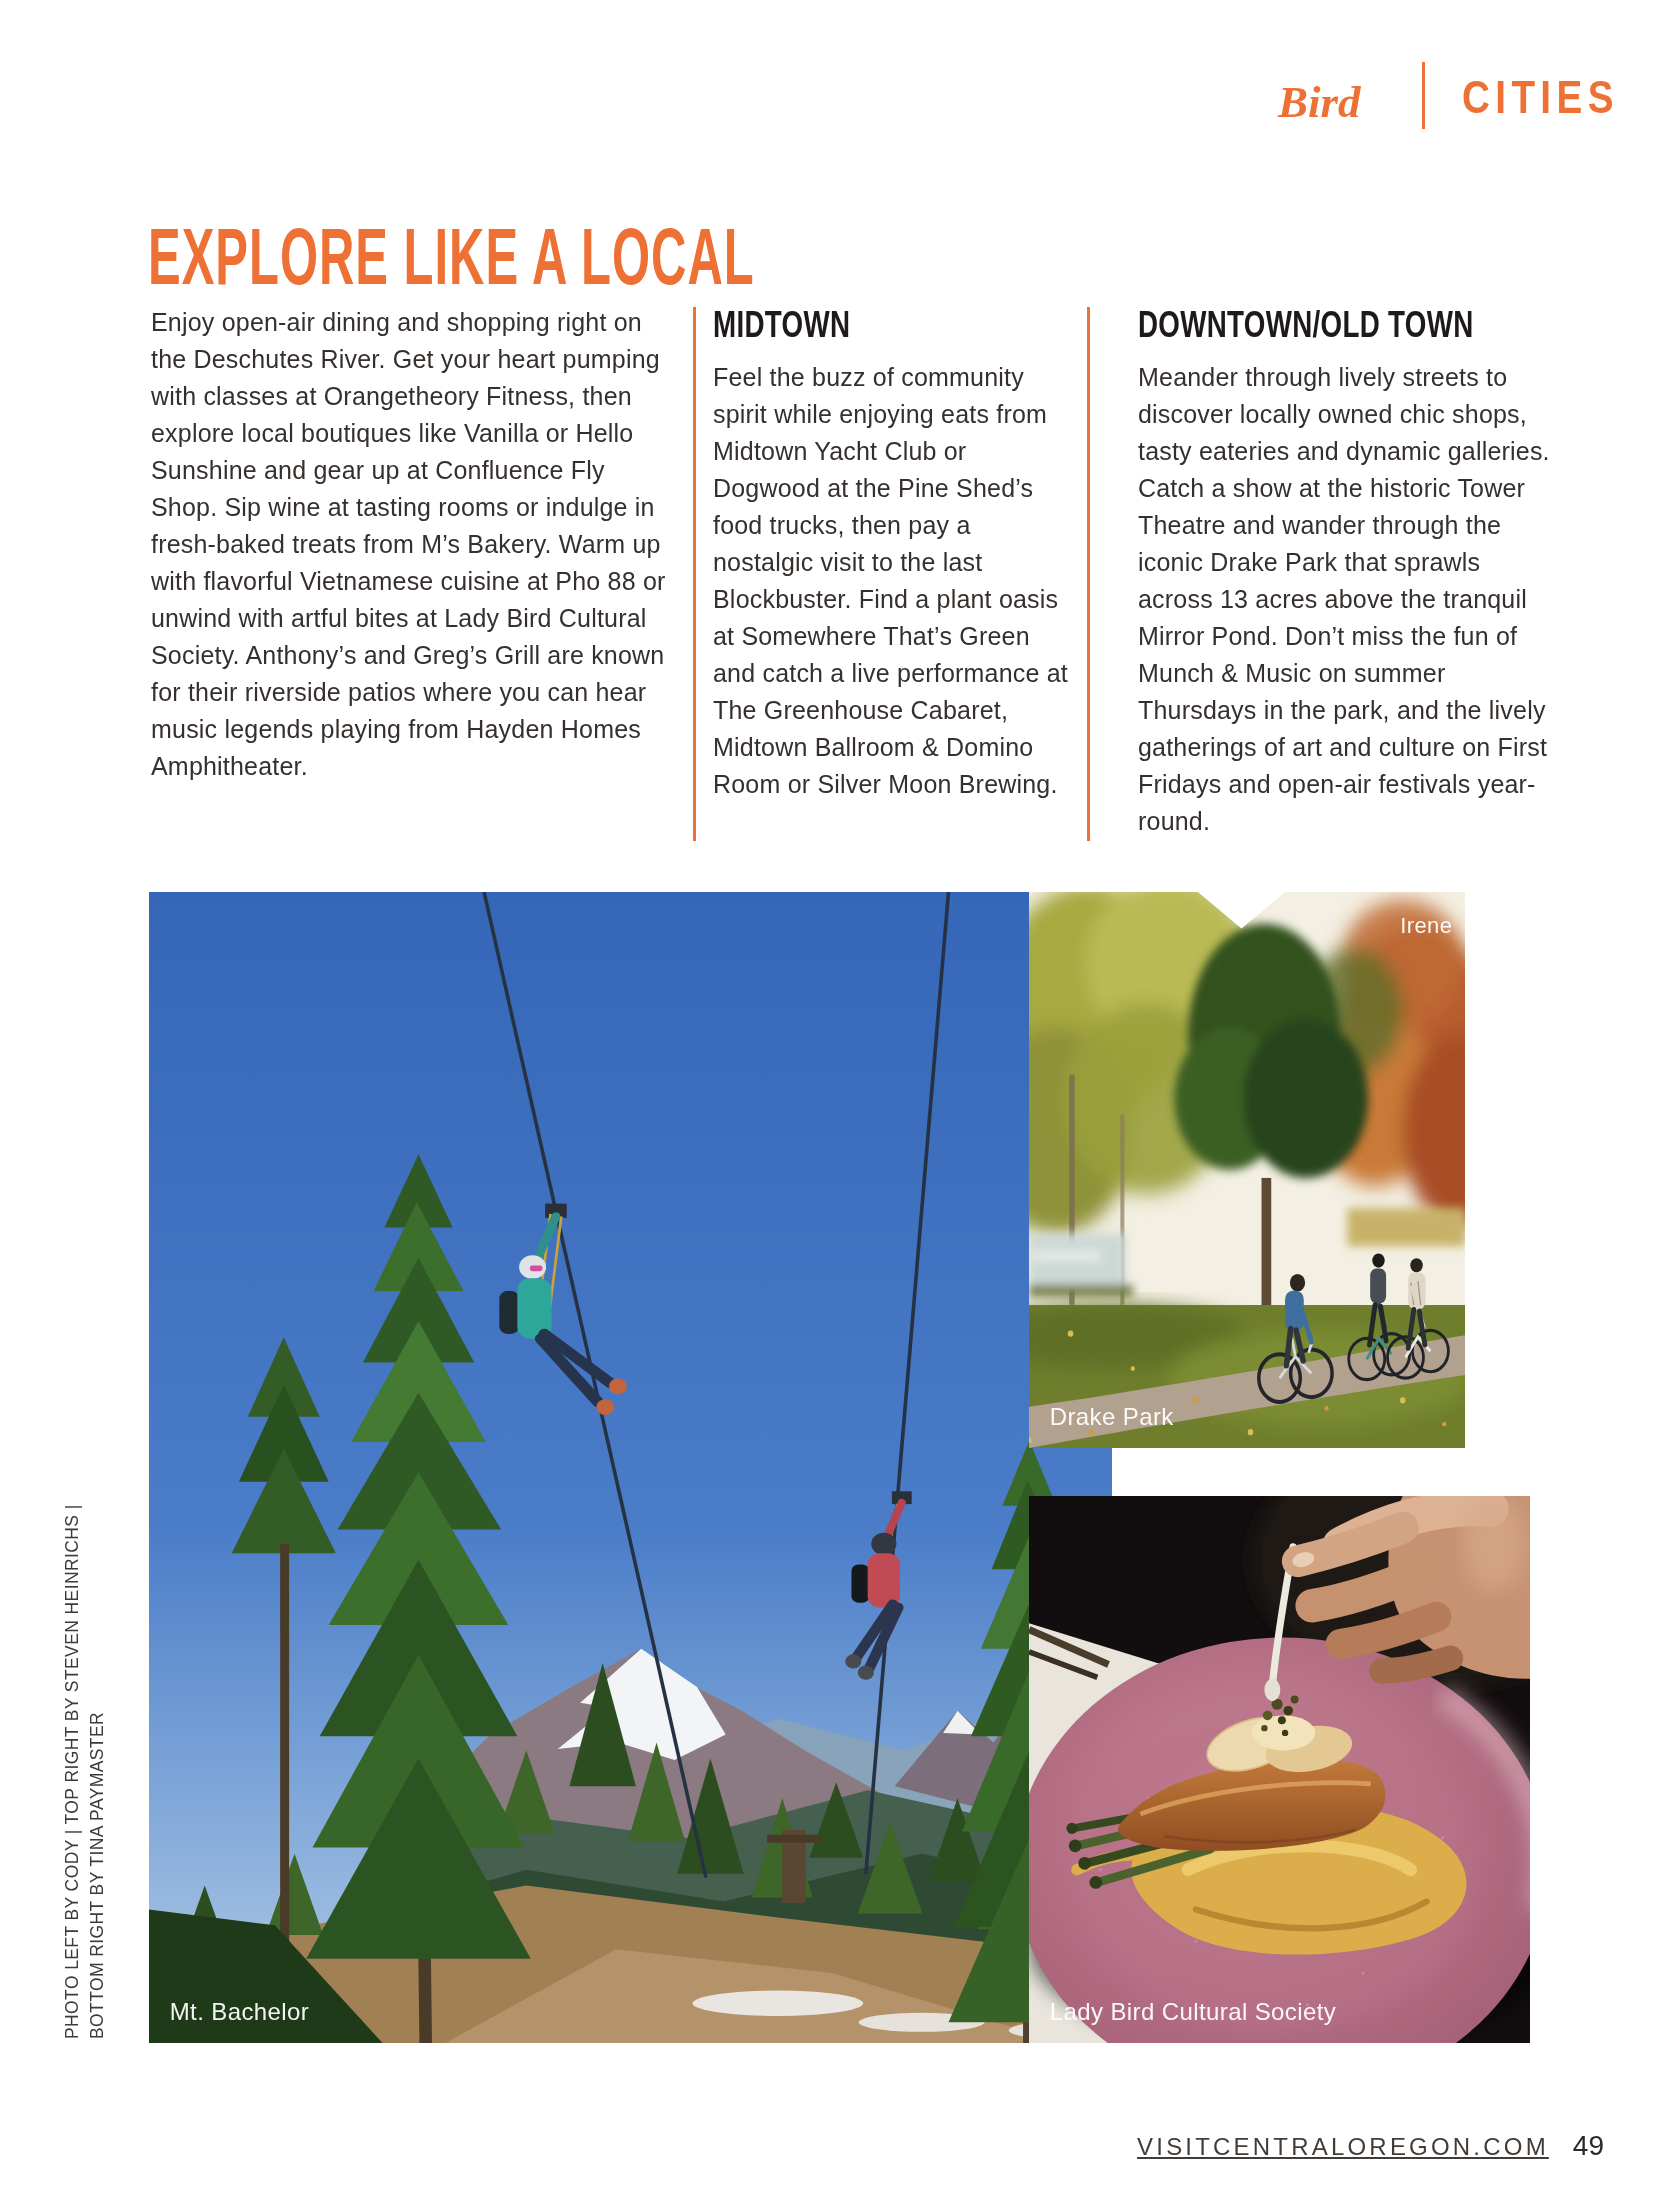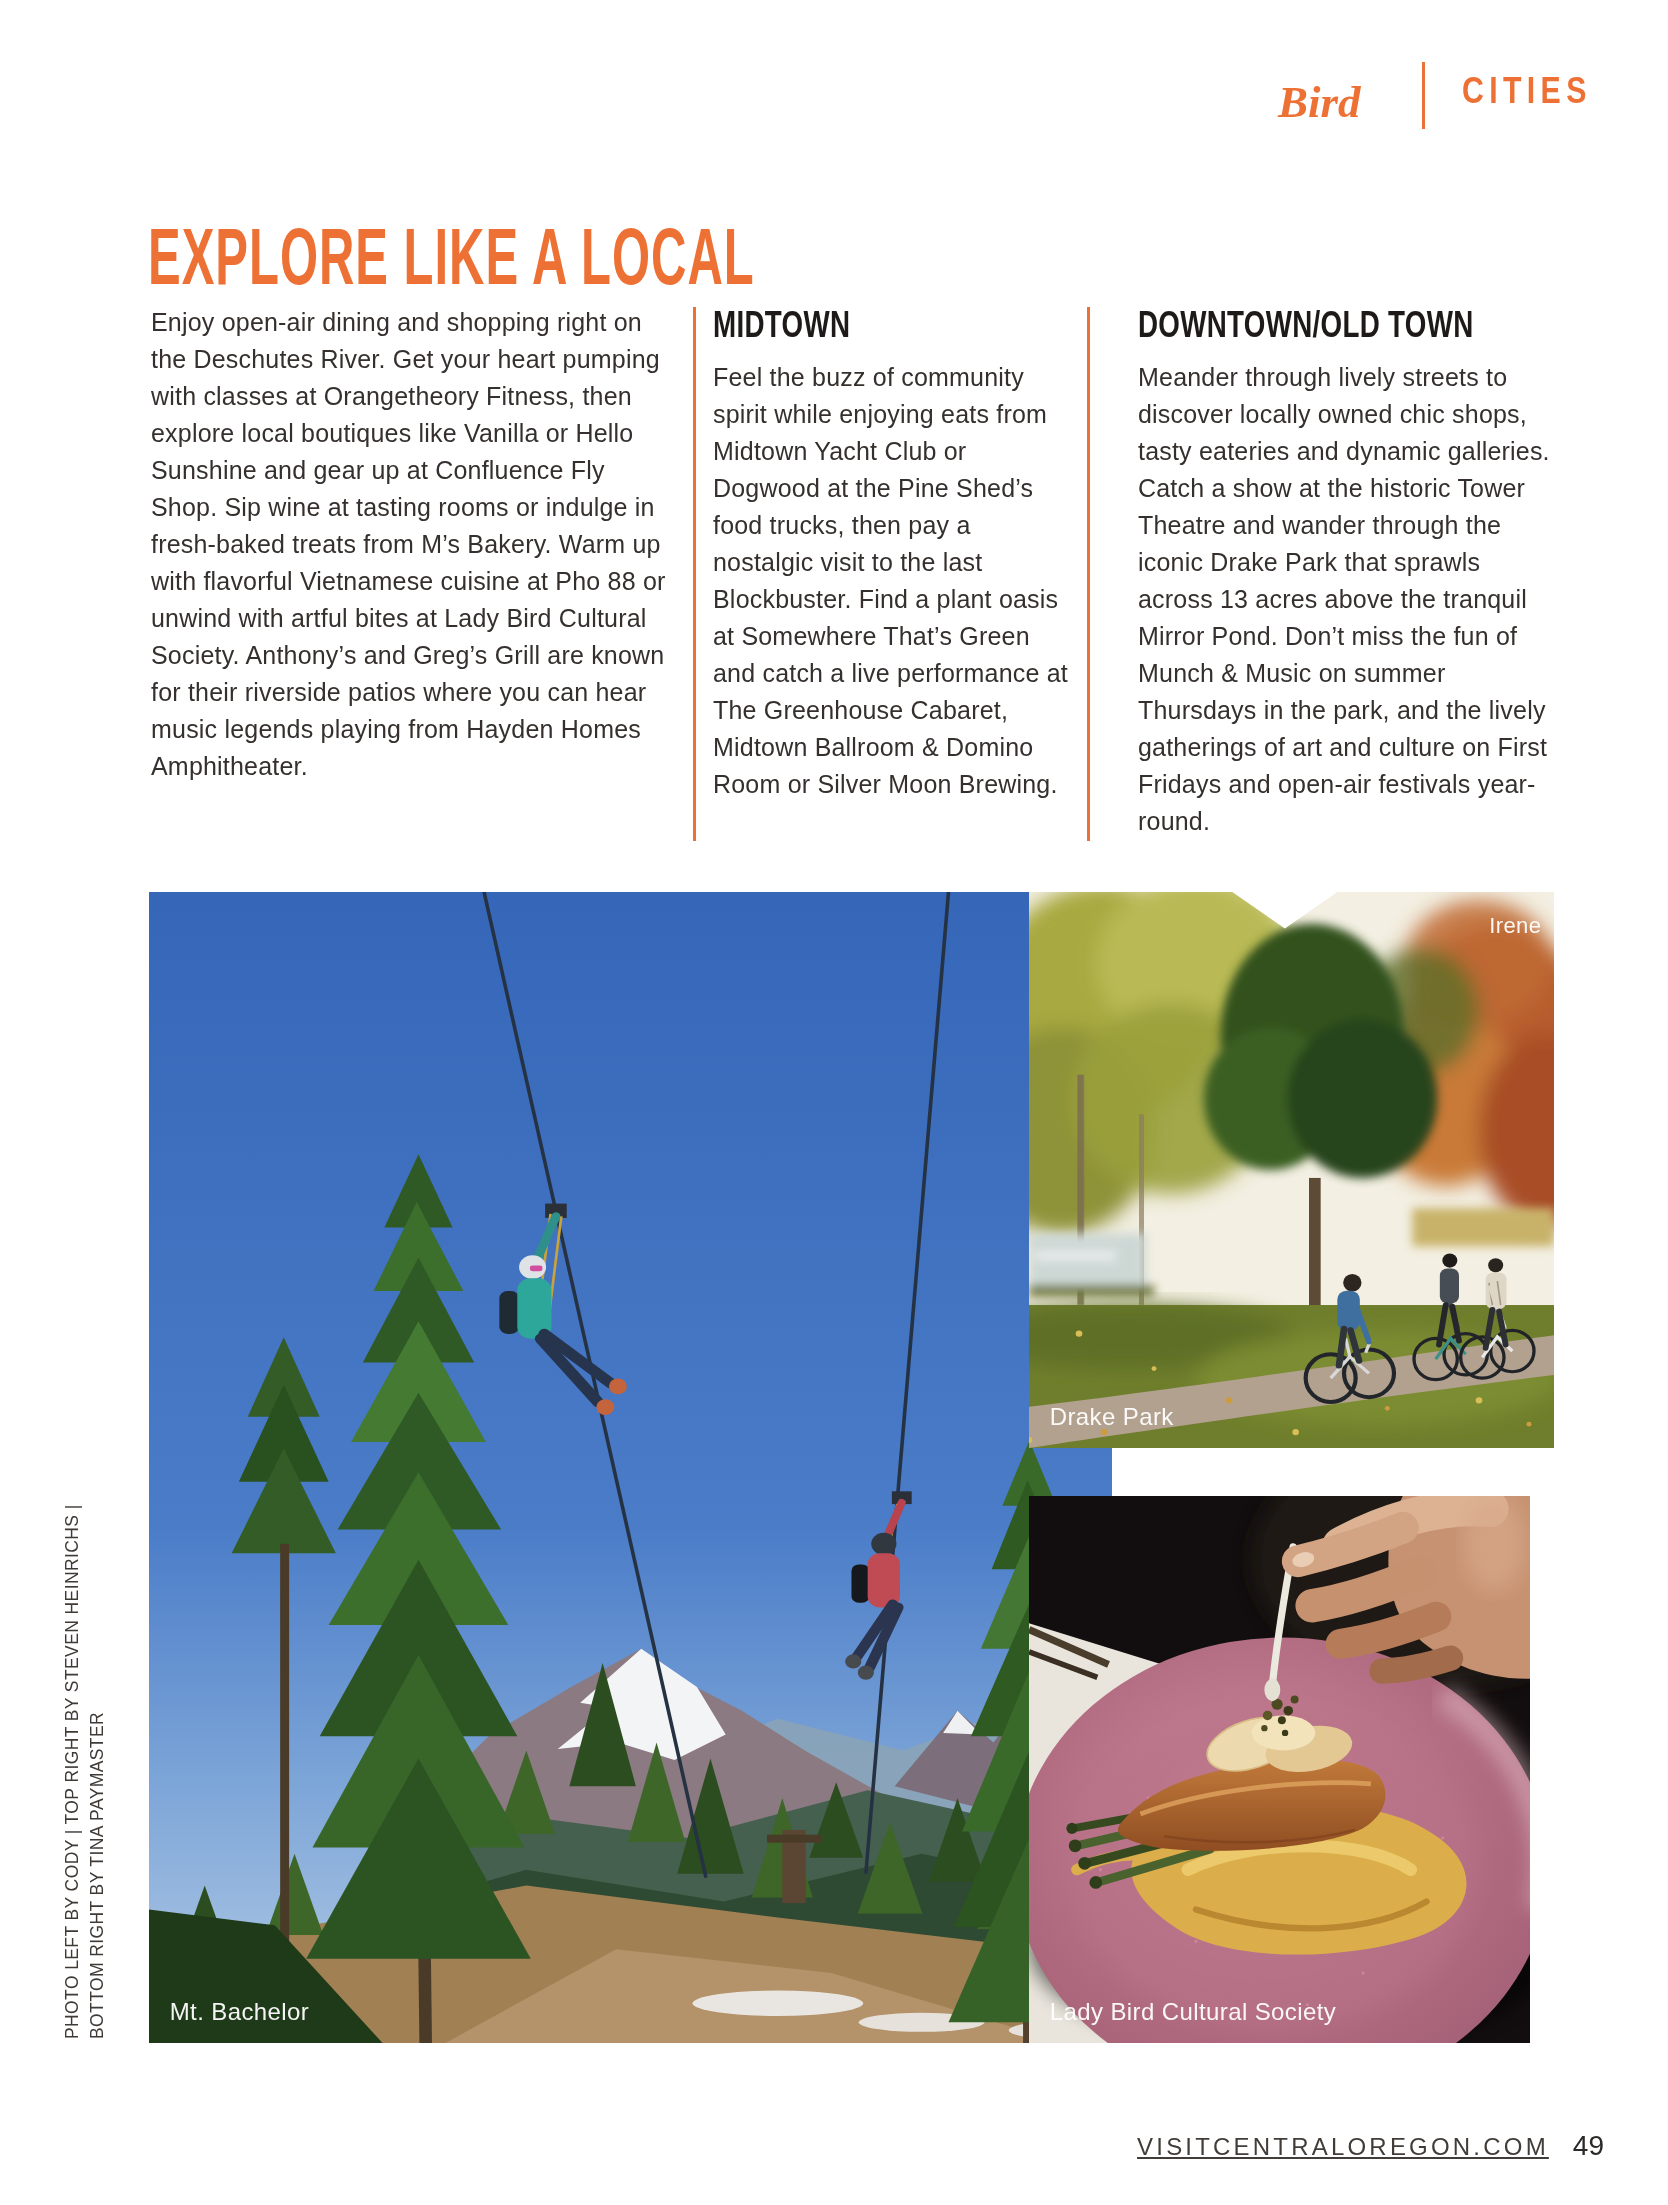--- a/index.html
+++ b/index.html
@@ -2,42 +2,42 @@
 <html style="--accent: #ED7134;font-size:12.7px"><head>
 <meta charset="utf-8">
 <style>
   html,body{margin:0;padding:0;background:#888;}
   .page{position:relative;width:1669px;height:2205px;background:#ffffff;overflow:hidden;
         font-family:"Liberation Sans",sans-serif;color:#35302d;}
   
   .brand{position:absolute;left:1278px;top:76px;font-family:"Liberation Serif",serif;
          font-style:italic;font-weight:bold;font-size:45px;color:var(--accent);}
   .hdr-divider{position:absolute;left:1422px;top:62px;width:3.2px;height:67px;background:var(--accent);}
-  .section-label{position:absolute;left:1462px;top:70px;font-size:36px;font-weight:bold;
+  .section-label{position:absolute;left:1462px;top:70px;font-size:46px;font-weight:bold;
          color:var(--accent);letter-spacing:6.4px;}
   .section-label>span{display:inline-block;transform:scaleX(.84);transform-origin:0 50%;white-space:nowrap;}
   
   .page-title{position:absolute;left:148px;top:211px;margin:0;font-size:79px;font-weight:bold;
          color:var(--accent);letter-spacing:1.6px;}
   .page-title>span{display:inline-block;transform:scaleX(.62);transform-origin:0 50%;white-space:nowrap;}
   
   .col{position:absolute;top:304px;}
   .col h2{margin:0 0 12.7px 0;font-size:37px;font-weight:bold;color:#1d1a19;letter-spacing:0.4px;}
   .col h2>span{display:inline-block;transform:scaleX(.75);transform-origin:0 50%;white-space:nowrap;}
   .col p{margin:0;font-size:25px;line-height:37px;color:#35302d;letter-spacing:0.2px;}
   .col1{left:151px;width:524px;}
   .col2{left:713px;width:364px;}
   .col3{left:1106px;width:420px;margin-left:32px;}
   .v-divider{position:absolute;top:307px;width:3.2px;height:534px;background:var(--accent);}
   .vd1{left:693px;} .vd2{left:1087px;}
   
   figure{margin:0;position:absolute;overflow:hidden;}
   figure svg{display:block;width:100%;height:100%;}
   .ph-zipline{left:149px;top:892px;width:963px;height:1151px;}
-  .ph-park{left:1029px;top:892px;width:525px;height:556px;}
+  .ph-park{left:1029px;top:892px;width:436px;height:556px;}
   .ph-food{left:1029px;top:1496px;width:501px;height:547px;}
   .caption{position:absolute;color:#fff;font-size:24px;letter-spacing:0.4px;opacity:.95;}
   .cap-bl{left:20.7px;bottom:17.5px;}
   .cap-tr{right:12.7px;top:20.7px;font-size:22px;}
   
   .credits{position:absolute;left:60px;top:2039px;width:477px;transform:rotate(-90deg);
            transform-origin:0 0;font-size:17.5px;line-height:25px;color:#3f3a36;letter-spacing:0.4px;}
   .credits span{display:block;white-space:nowrap;}
   
   .footer{position:absolute;top:2130px;right:65px;display:flex;align-items:baseline;gap:24px;}

